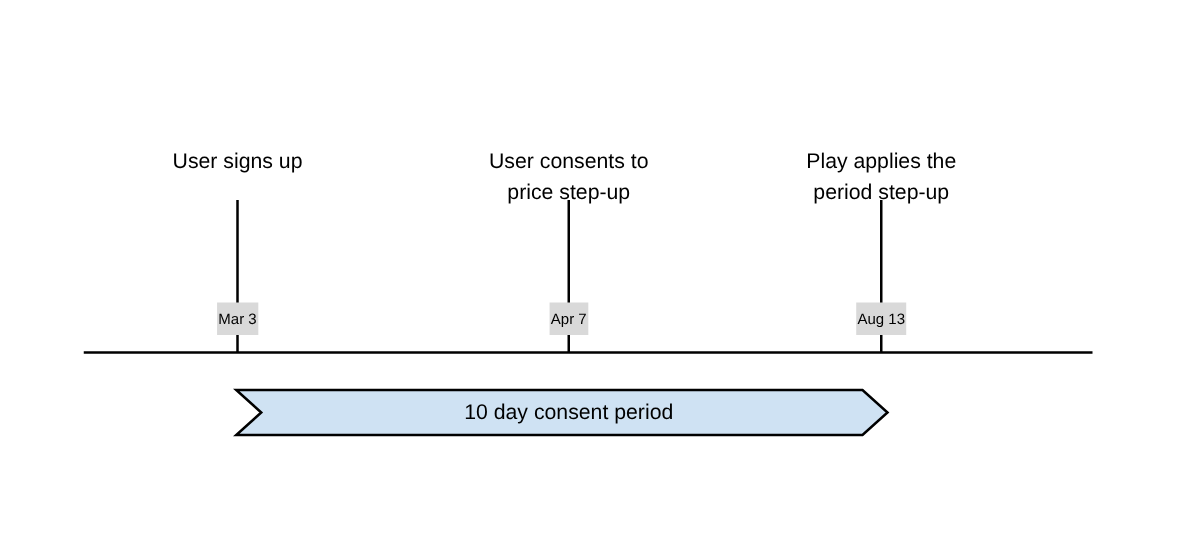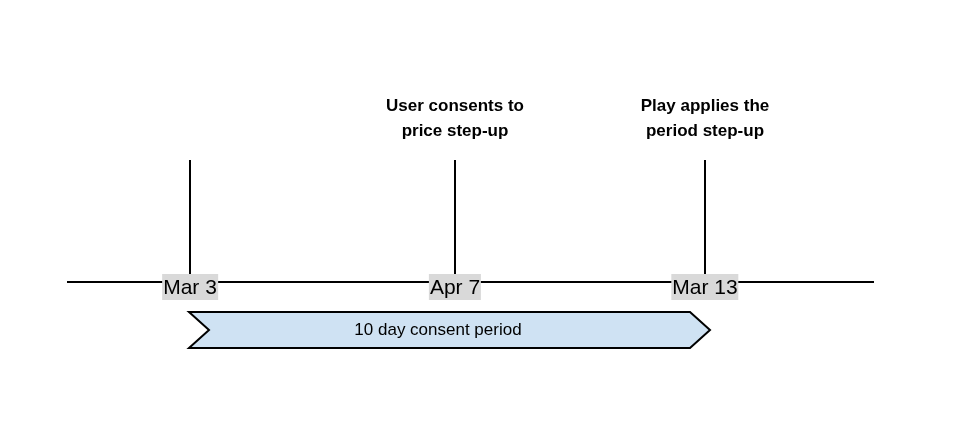--- a/index.html
+++ b/index.html
@@ -35,84 +35,84 @@
   .e3 { left: 595px; }
   .event-label {
     position: absolute;
     left: 0;
     width: 100%;
     text-align: center;
     font-size: 17px;
     line-height: 25px;
     white-space: pre-line;
   }
-  .two-line { top: 93px; font-weight: bold; }
+  .two-line { top: 116px; }
   .one-line { top: 116px; }
   .event-tick {
     position: absolute;
     left: 50%;
     margin-left: -1px;
     top: 160px;
     width: 2px;
     height: 122px;
     background: #000000;
   }
   .event-date {
     position: absolute;
     top: 242px;
     left: 50%;
     transform: translateX(-50%);
     background: #d9d9d9;
     padding: 2px 1px;
-    font-size: 21px;
+    font-size: 12px;
     line-height: 22px;
     white-space: nowrap;
-    margin-top: 32px;
   }
   .banner-svg {
     position: absolute;
     left: 184px;
     top: 306px;
   }
   .banner-label {
     position: absolute;
-    left: 178px;
+    left: 195px;
     top: 312px;
     width: 520px;
     height: 36px;
     display: flex;
     align-items: center;
     justify-content: center;
     font-size: 17px;
   }
 </style>
 </head>
 <body>
 
 <div class="canvas">
 
   <div class="timeline-line"></div>
 
   <div class="event e1">
+    <div class="event-label one-line">User signs up</div>
     <div class="event-tick"></div>
     <div class="event-date">Mar 3</div>
   </div>
 
   <div class="event e2">
     <div class="event-label two-line">User consents to
 price step-up</div>
     <div class="event-tick"></div>
     <div class="event-date">Apr 7</div>
   </div>
 
   <div class="event e3">
     <div class="event-label two-line">Play applies the
 period step-up</div>
     <div class="event-tick"></div>
-    <div class="event-date">Mar 13</div>
+    <div class="event-date">Aug 13</div>
   </div>
 
   <svg class="banner-svg" width="532" height="48" viewBox="0 0 532 48">
     <polygon points="5,6 506,6 526,24 506,42 5,42 25,24" stroke="#000000" stroke-width="2" stroke-linejoin="miter" fill="#cfe2f3"></polygon>
   </svg>
   <div class="banner-label">10 day consent period</div>
 
 </div>
 
 </body></html>

